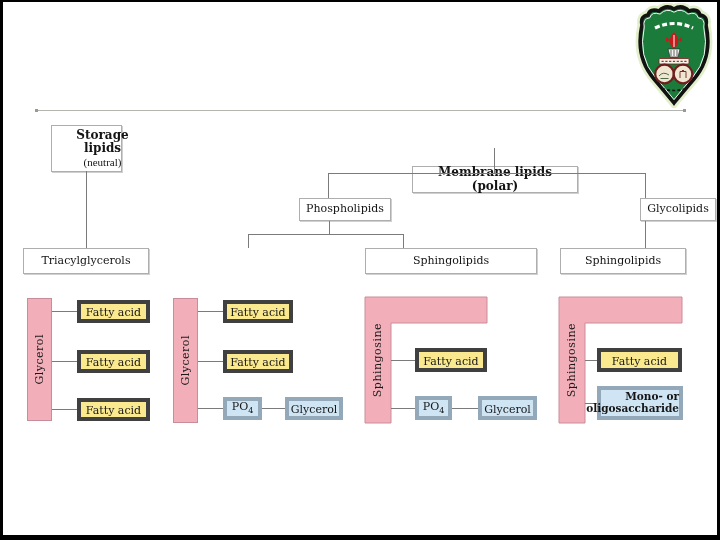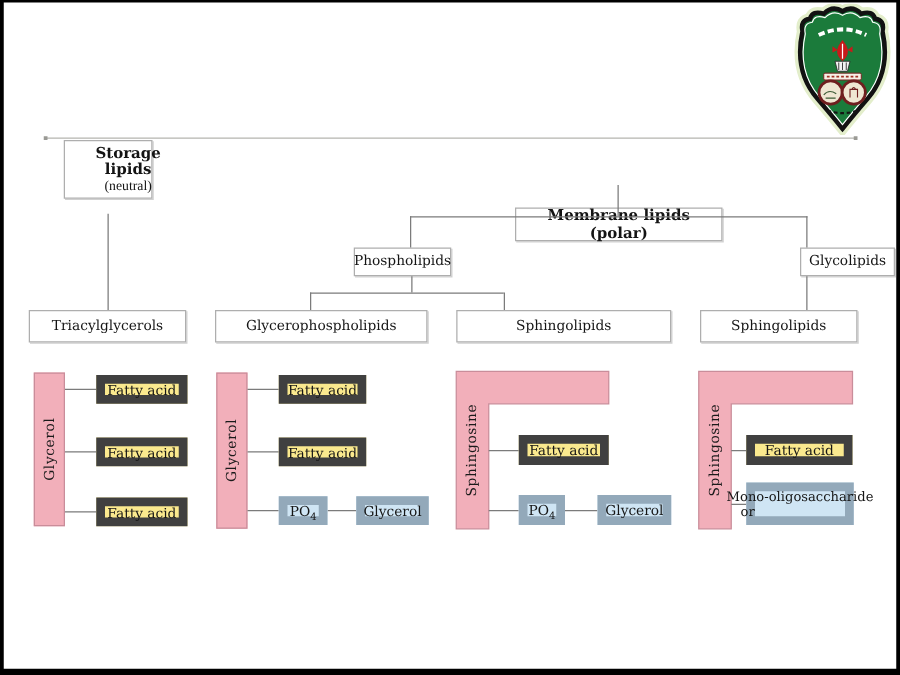--- a/index.html
+++ b/index.html
@@ -17,57 +17,54 @@
 
   .vline,.hline{position:absolute;background:#7b7b7b;}
   .vline{width:1px;}
   .hline{height:1px;}
 
   .bar{position:absolute;background:#f2afba;border:1px solid #c98d9a;box-sizing:border-box;
        display:flex;align-items:center;justify-content:center;}
   .vlabel{writing-mode:vertical-rl;transform:rotate(180deg);font-size:11px;color:#1a1a1a;letter-spacing:.5px;}
   .lshape{position:absolute;}
 
-  .comp{position:absolute;border:7px solid #404040;background:#fae98e;box-sizing:border-box;
-        display:flex;align-items:flex-start;justify-content:center;text-align:center;
+  .comp{position:absolute;border:4px solid #404040;background:#fae98e;box-sizing:border-box;
+        display:flex;align-items:flex-end;justify-content:center;text-align:center;
         font-size:11px;color:#161616;line-height:1.1;}
   .comp.blue{background:#cfe5f4;border-color:#93a9ba;}
   sub{font-size:8px;}
 
   .logo{position:absolute;left:630px;top:3px;width:88px;height:105px;}
 </style>
 </head>
 <body>
 
 <div class="frame">
   <div class="slide"></div>
   <div class="layer">
 
     <div class="divider" style="left:37px;top:110px;width:648px;"></div>
     <div class="divider-tick" style="left:35px;top:109px;"></div>
     <div class="divider-tick" style="left:683px;top:109px;"></div>
 
-    <div class="tbox hdr" style="left:51px;top:112px;width:71px;height:47px;padding-left:32px;">
+    <div class="tbox hdr" style="left:51px;top:125px;width:71px;height:47px;padding-left:32px;">
       <span>Storage lipids</span>
       <span style="font-weight:normal;font-size:11px;font-family:Liberation Serif, serif;">(neutral)</span>
     </div>
     <div class="tbox hdr" style="left:412px;top:121px;width:166px;height:27px;margin-top:45px;">
       <span>Membrane lipids (polar)</span>
     </div>
-    <div class="tbox" style="left:283px;top:198px;width:78px;height:23px;">
+    <div class="tbox" style="left:299px;top:198px;width:92px;height:23px;">
       <span>Phospholipids</span>
     </div>
     <div class="tbox" style="left:640px;top:198px;width:76px;height:23px;">
       <span>Glycolipids</span>
     </div>
     <div class="tbox" style="left:23px;top:248px;width:126px;height:26px;">
       <span>Triacylglycerols</span>
-    </div>
-    <div class="tbox" style="left:172px;top:248px;width:170px;height:26px;">
-      <span>Glycerophospholipids</span>
     </div>
     <div class="tbox" style="left:365px;top:248px;width:172px;height:26px;">
       <span>Sphingolipids</span>
     </div>
     <div class="tbox" style="left:560px;top:248px;width:126px;height:26px;">
       <span>Sphingolipids</span>
     </div>
 
     <div class="vline" style="left:86px;top:171px;height:77px;"></div>
     <div class="vline" style="left:494px;top:148px;height:25px;"></div>
@@ -139,21 +136,21 @@
       <path d="M1,1 H124 V27 H27 V127 H1 Z" fill="#f2afba" stroke="#c98d9a" stroke-width="1"></path>
     </svg>
     <div style="position:absolute;left:558px;top:296px;width:27px;height:128px;display:flex;align-items:center;justify-content:center;">
       <span class="vlabel">Sphingosine</span>
     </div>
     <div class="hline" style="left:585px;top:360px;width:12px;"></div>
     <div class="hline" style="left:585px;top:403px;width:12px;"></div>
     <div class="comp" style="left:597px;top:348px;width:85px;height:24px;">
       <span>Fatty acid</span>
     </div>
-    <div class="comp blue" style="left:597px;top:386px;width:86px;height:34px;flex-direction:row;font-size:10.5px;">
+    <div class="comp blue" style="left:597px;top:386px;width:86px;height:34px;flex-direction:column;font-size:10.5px;font-weight:bold;">
       <span>Mono- or</span>
       <span>oligosaccharide</span>
     </div>
 
     <svg class="logo" viewBox="0 0 88 105">
 
       <path d="M12,22 Q10,13 18,12 Q20,5 29,8 Q36,1 44,6 Q52,1 59,8 Q68,5 70,12 Q78,13 76,22 Q83,54 64,76 Q52,90 44,100 Q36,90 24,76 Q5,54 12,22 Z" fill="none" stroke="#e3eecb" stroke-width="9"></path>
 
       <path d="M12,22 Q10,13 18,12 Q20,5 29,8 Q36,1 44,6 Q52,1 59,8 Q68,5 70,12 Q78,13 76,22 Q83,54 64,76 Q52,90 44,100 Q36,90 24,76 Q5,54 12,22 Z" fill="#1b7b3b" stroke="#121212" stroke-width="3.6"></path>
 

